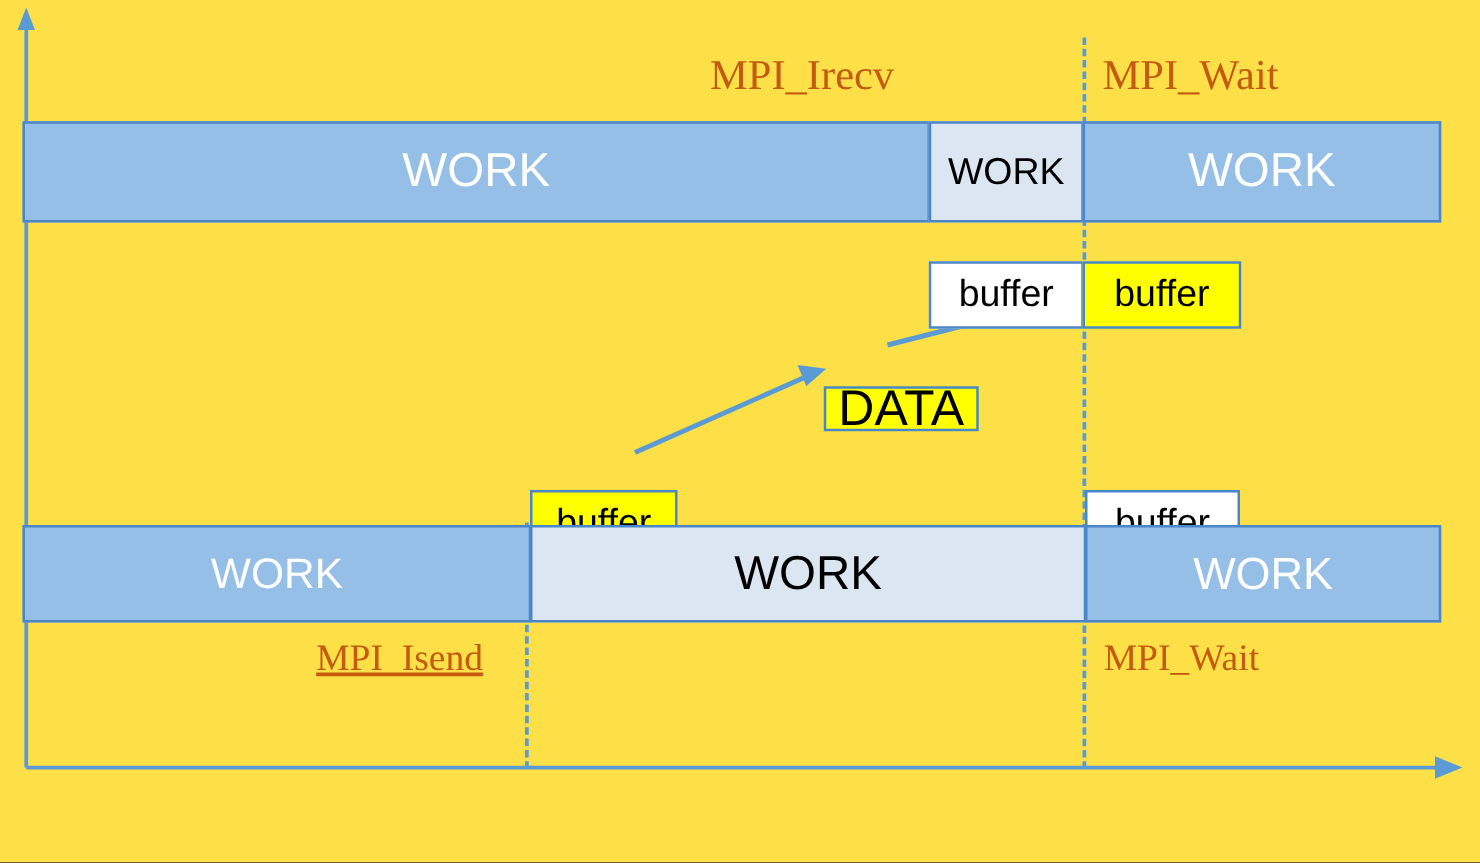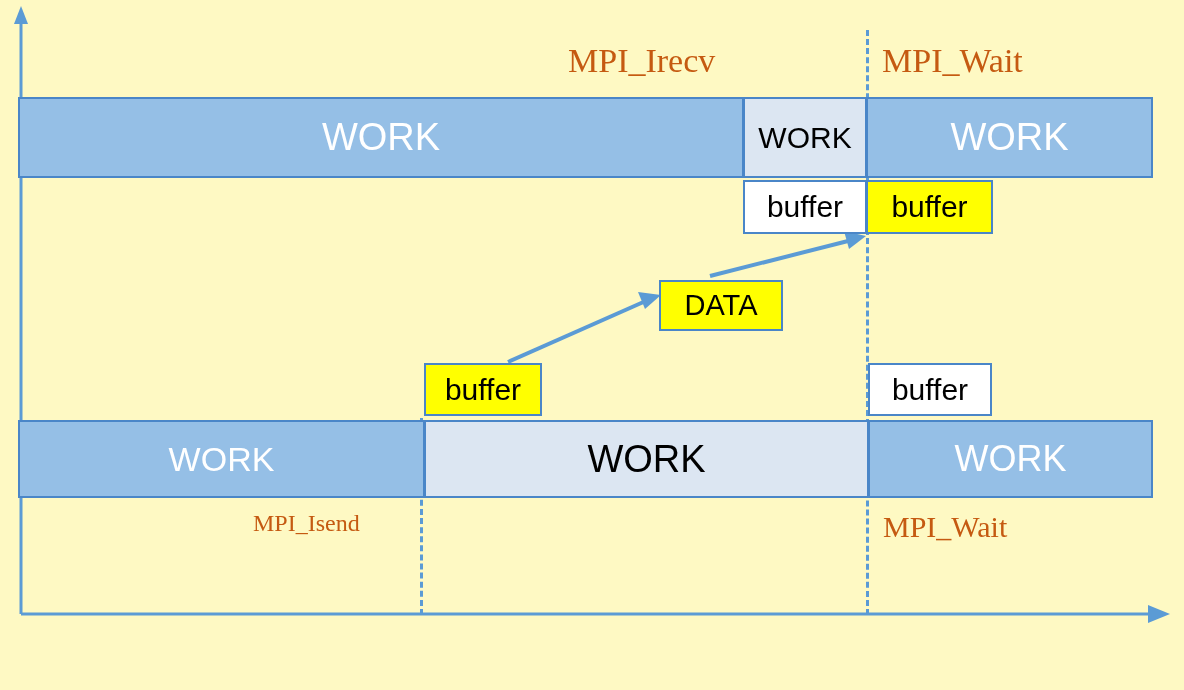--- a/index.html
+++ b/index.html
@@ -1,52 +1,52 @@
 <!DOCTYPE html>
 <html><head>
 <meta charset="utf-8">
 <style>
   html,body{margin:0;padding:0;background:#000;}
-  #stage{position:relative;width:1184px;height:690px;background:#fef9c3;overflow:hidden;
+  #stage{position:relative;width:1184px;height:690px;background:#fde047;overflow:hidden;
          font-family:"Liberation Sans",sans-serif;}
   .axis-svg{position:absolute;left:0;top:0;width:1184px;height:690px;pointer-events:none;}
   .bar{position:absolute;box-sizing:border-box;border:2px solid #4A86C8;
        display:flex;align-items:center;justify-content:center;
        font-family:"Liberation Sans",sans-serif;text-align:right;}
   .bar.blue{background:#95BFE6;color:#FFFFFF;}
   .bar.lightblue{background:#DCE6F2;color:#000000;}
   .box{position:absolute;box-sizing:border-box;border:2px solid #4A86C8;
        display:flex;align-items:center;justify-content:center;
-       font-family:"Liberation Sans",sans-serif;color:#000;}
+       font-family:"Liberation Sans",sans-serif;color:#000;margin-top:29px;}
   .box.white{background:#FFFFFF;}
   .box.yellow{background:#FFFF00;}
   .lbl{position:absolute;font-family:"Liberation Serif",serif;color:#C55A11;
        white-space:nowrap;font-weight:400;}
   .dash{position:absolute;border-left:3px dashed #5B9BD5;width:0;}
 
   
   #top-bar-work-1   {left:18px;  top:97px;  width:726px; height:81px;  font-size:38px;}
   #top-bar-work-2   {left:743px; top:97px;  width:124px; height:81px;  font-size:30px;}
   #top-bar-work-3   {left:866px; top:97px;  width:287px; height:81px;  font-size:38px;}
 
   #top-buf-white    {left:743px; top:180px; width:124px; height:54px;  font-size:30px;}
   #top-buf-yellow   {left:866px; top:180px; width:127px; height:54px;  font-size:30px;}
 
-  #data-box         {left:659px; top:280px; width:124px; height:51px;  font-size:29px;}
+  #data-box         {left:659px; top:280px; width:124px; height:36px;  font-size:40px;}
 
   #bot-buf-yellow   {left:424px; top:363px; width:118px; height:53px;  font-size:30px;}
   #bot-buf-white    {left:868px; top:363px; width:124px; height:53px;  font-size:30px;}
 
   #bot-bar-work-1   {left:18px;  top:420px; width:407px; height:78px;  font-size:34px;}
   #bot-bar-work-2   {left:424px; top:420px; width:445px; height:78px;  font-size:38px;}
   #bot-bar-work-3   {left:868px; top:420px; width:285px; height:78px;  font-size:36px;}
 
   #lbl-irecv  {left:568px; top:42px;  font-size:34px;}
   #lbl-wait-top{left:882px; top:42px; font-size:34px;}
-  #lbl-isend  {left:253px; top:510px; font-size:24px;}
+  #lbl-isend  {left:253px; top:510px; font-size:30px;text-decoration:underline;}
   #lbl-wait-bot{left:883px; top:510px;font-size:30px;}
 
   #dash-left  {left:420px; top:418px; height:197px;}
   #dash-right {left:866px; top:30px;  height:585px;}
 </style>
 </head>
 <body>
 
 <div id="stage">
 

